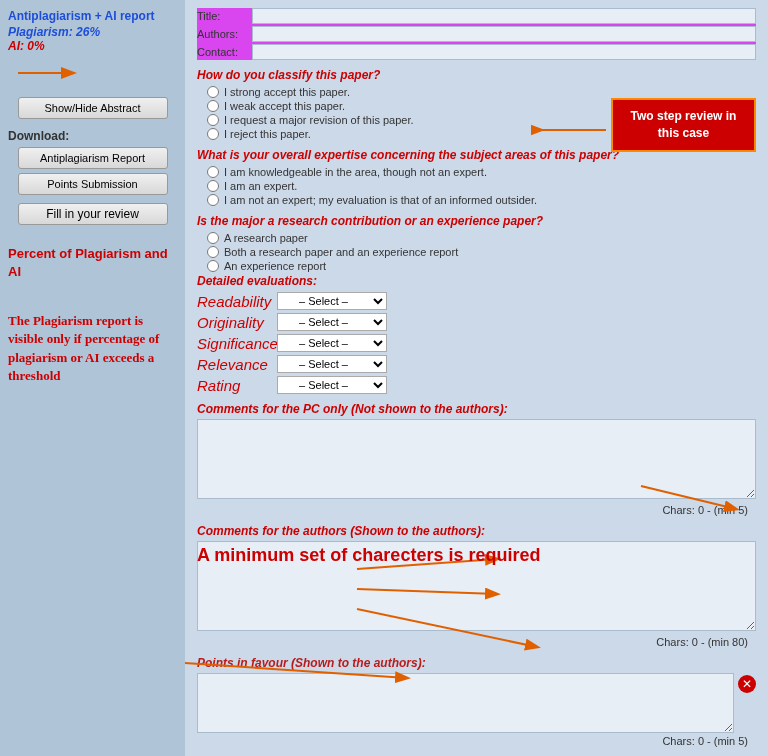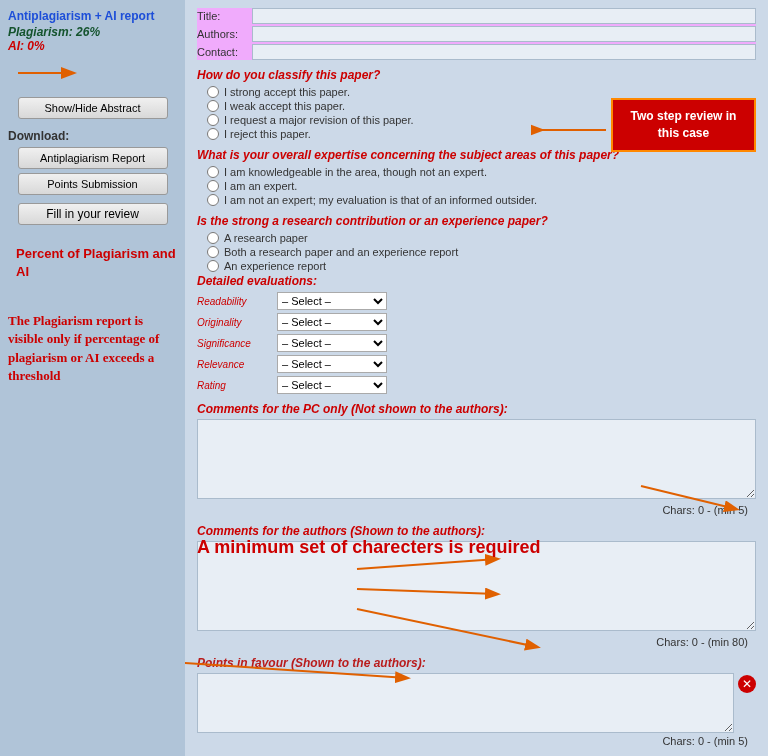--- a/index.html
+++ b/index.html
@@ -59,21 +59,21 @@
     
     .main-content {
       flex: 1;
       background: #ccd9e8;
       padding: 8px 12px;
       overflow-y: auto;
     }
 
     
     .meta-section {
-      background: #f0abfc;
+      background: #d946ef;
       margin-bottom: 8px;
     }
 
     .meta-row {
       display: flex;
       align-items: center;
       margin-bottom: 2px;
     }
 
     .meta-label {
@@ -128,29 +128,29 @@
     }
 
     .eval-row {
       display: flex;
       align-items: center;
       margin: 3px 0;
     }
 
     .eval-name {
       width: 80px;
-      font-size: 10px;
+      font-size: 15px;
       color: #cc0000;
       font-style: italic;
     }
 
     .eval-select {
       width: 110px;
       font-size: 11px;
-      padding: 1px 0;
+      padding: 1px 17px;
       border: 1px solid #aaa;
       background: #fff;
     }
 
     
     .comment-section {
       margin-top: 8px;
     }
 
     .comment-label {
@@ -224,21 +224,21 @@
     }
   </style>
 </head>
 <body>
 
 <div class="sidebar">
   <div style="font-size:12px;font-weight:bold;color:#1d4ed8;line-height:1.4;">
     <span>Antiplagiarism + AI report</span>
   </div>
   <div>
-    <span style="font-size:12px;color:#14532d;font-style:italic;font-weight:bold;">
+    <span style="font-size:12px;color:#1d4ed8;font-style:italic;font-weight:bold;">
       <span>Plagiarism:</span>
       <span>26%</span>
     </span><br>
     <span style="font-size:12px;color:#cc0000;font-style:italic;font-weight:bold;">
       <span>AI:</span>
       <span>0%</span>
     </span>
   </div>
 
   <svg width="80" height="40" style="display:block;margin:0;">
@@ -251,21 +251,21 @@
   </svg>
 
   <button class="sidebar-btn">Show/Hide Abstract</button>
 
   <span class="sidebar-download-label">Download:</span>
   <button class="sidebar-btn">Antiplagiarism Report</button>
   <button class="sidebar-btn">Points Submission</button>
 
   <button class="sidebar-fill-btn">Fill in your review</button>
 
-  <div style="margin-top:20px;margin-left:8px;">
+  <div style="margin-top:20px;">
     <p class="annotation-red">Percent of Plagiarism and AI</p>
   </div>
 
   <div style="margin-top:31px;font-family:Liberation Serif, serif;">
     <p class="annotation-red">The Plagiarism report is visible only if percentage of plagiarism or AI exceeds a threshold</p>
   </div>
 </div>
 
 <div class="main-content">
 
@@ -329,21 +329,21 @@
       <input type="radio" name="q2" style=""> 
         <span>I am an expert.</span>
     </div>
     <div class="radio-option">
       <input type="radio" name="q2" style=""> 
         <span>I am not an expert; my evaluation is that of an informed outsider.</span>
     </div>
   </div>
 
   <div>
-    <p class="section-question">Is the strong a research contribution or an experience paper?</p>
+    <p class="section-question">Is the major a research contribution or an experience paper?</p>
     <div class="radio-option">
       <input type="radio" name="q3" style=""> 
         <span>A research paper</span>
     </div>
     <div class="radio-option">
       <input type="radio" name="q3" style=""> 
         <span>Both a research paper and an experience report</span>
     </div>
     <div class="radio-option">
       <input type="radio" name="q3" style=""> 
@@ -400,21 +400,21 @@
         <line x1="5" y1="5" x2="100" y2="28" stroke="#e06000" stroke-width="2" marker-end="url(#arr3)"></line>
       </svg>
       <p class="chars-info">Chars: 0 - (min 5)</p>
     </div>
   </div>
 
   <div class="comment-section" style="position:relative;">
     <p class="comment-label">Comments for the authors (Shown to the authors):</p>
 
     
-    <div style="position:absolute;left:0;top:12px;z-index:5;">
+    <div style="position:absolute;left:0;top:20px;z-index:5;">
       <span style="font-size:18px;font-weight:bold;color:#cc0000;line-height:1.3;">A minimum set of charecters is required</span>
     </div>
 
     
     <svg width="380" height="120" style="position:absolute;left:0;top:15px;pointer-events:none;z-index:4;">
       <defs>
         <marker id="arr4" markerWidth="8" markerHeight="8" refX="6" refY="3" orient="auto">
           <path d="M0,0 L0,6 L8,3 z" fill="#e06000"></path>
         </marker>
         <marker id="arr5" markerWidth="8" markerHeight="8" refX="6" refY="3" orient="auto">

